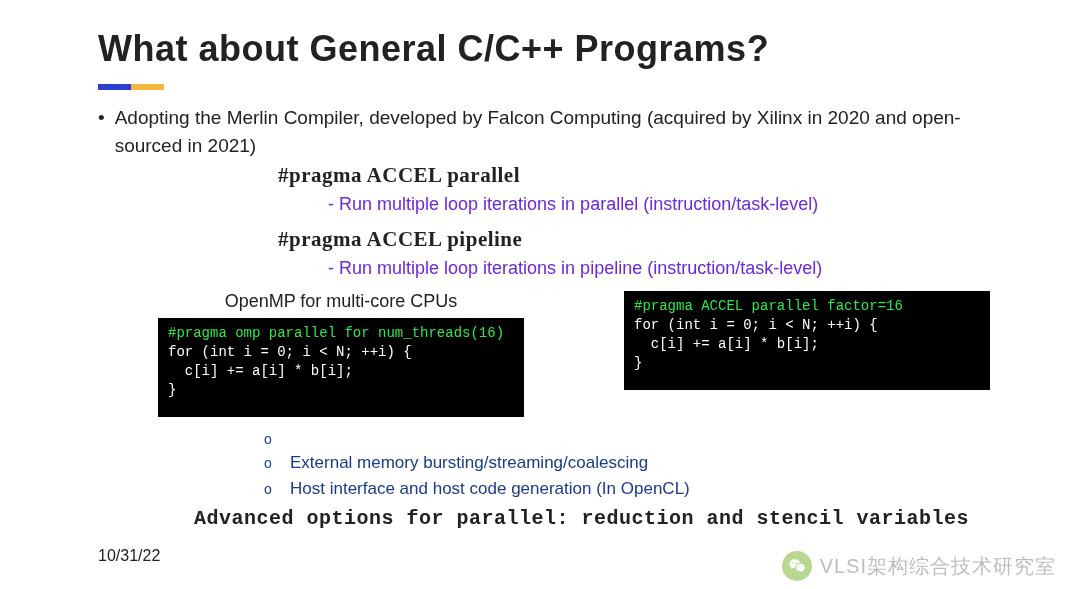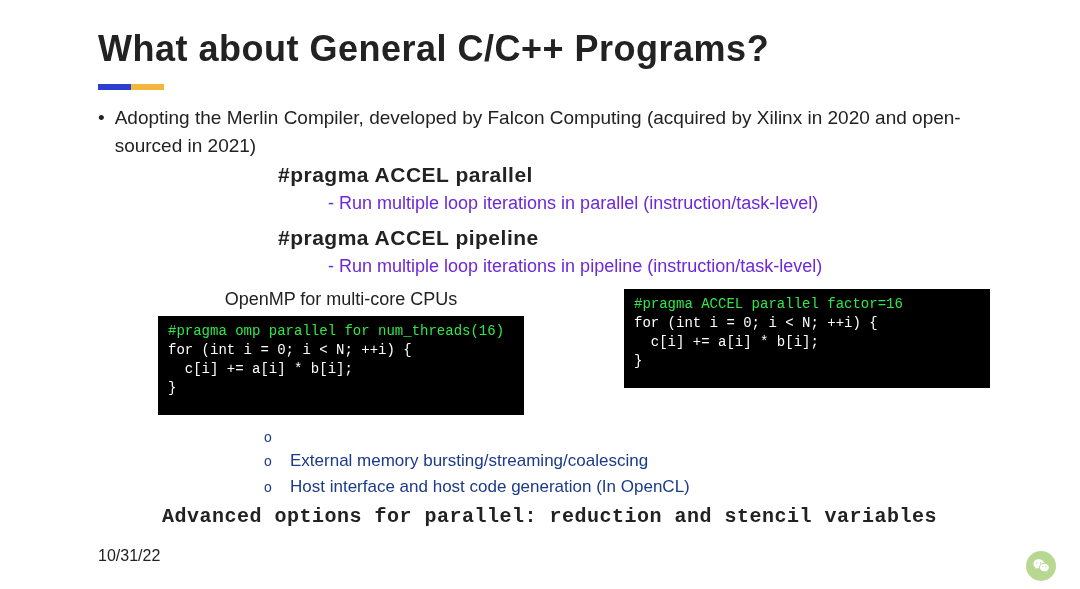--- a/index.html
+++ b/index.html
@@ -32,21 +32,21 @@
   .bullet-row {
     display: flex;
     gap: 10px;
     font-size: 19px;
     line-height: 1.45;
     max-width: 890px;
   }
   .bullet-dot { flex: 0 0 auto; }
   .pragma-block { margin-left: 180px; margin-top: 4px; }
   .pragma {
-    font-family: Liberation Sans, sans-serif;
+    font-family: Liberation Serif, serif;
     font-weight: 700;
     font-size: 21px;
     letter-spacing: 0.5px;
   }
   .desc {
     color: #6d28d9;
     font-size: 18px;
     margin-left: 50px;
     margin-top: 6px;
     margin-bottom: 12px;
@@ -91,21 +91,21 @@
   .sub-item {
     display: flex;
     gap: 12px;
     font-size: 17px;
     color: #1a3a8a;
     margin-bottom: 6px;
     align-items: baseline;
   }
   .sub-item .o { width: 14px; color: #1a3a8a; font-size: 14px; }
   .advanced {
-    margin-left: 64px;
+    margin-left: 96px;
     margin-top: 8px;
     font-family: "Consolas", "Courier New", monospace;
     font-weight: 700;
     font-size: 20px;
     letter-spacing: 0.5px;
   }
   .date {
     position: absolute;
     left: 98px;
     bottom: 24px;
@@ -196,15 +196,16 @@
   <div class="advanced">Advanced options for parallel:  reduction and stencil variables</div>
 
   <div class="date">10/31/22</div>
 
   <div class="watermark">
     <div class="wm-icon">
       <svg viewBox="0 0 24 24" fill="#fff">
           <path d="M9 3C5 3 2 5.8 2 9.2c0 1.9 1 3.6 2.6 4.7l-.6 2 2.3-1.2c.8.2 1.7.4 2.7.4h.5c-.1-.4-.2-.9-.2-1.3 0-3.2 3-5.8 6.7-5.8h.3C15.5 5 12.5 3 9 3zm-2.5 4c.6 0 1 .4 1 1s-.4 1-1 1-1-.4-1-1 .4-1 1-1zm5 0c.6 0 1 .4 1 1s-.4 1-1 1-1-.4-1-1 .4-1 1-1zm5 2c-3.3 0-6 2.2-6 5s2.7 5 6 5c.7 0 1.4-.1 2-.3l2 1-.5-1.7c1.5-.9 2.5-2.4 2.5-4 0-2.8-2.7-5-6-5zm-2 3c.4 0 .8.3.8.8s-.4.8-.8.8-.8-.3-.8-.8.4-.8.8-.8zm4 0c.4 0 .8.3.8.8s-.4.8-.8.8-.8-.3-.8-.8.4-.8.8-.8z"></path>
         </svg>
     </div>
+    <span class="wm-text">VLSI架构综合技术研究室</span>
   </div>
 
 </div>
 
 </body></html>

